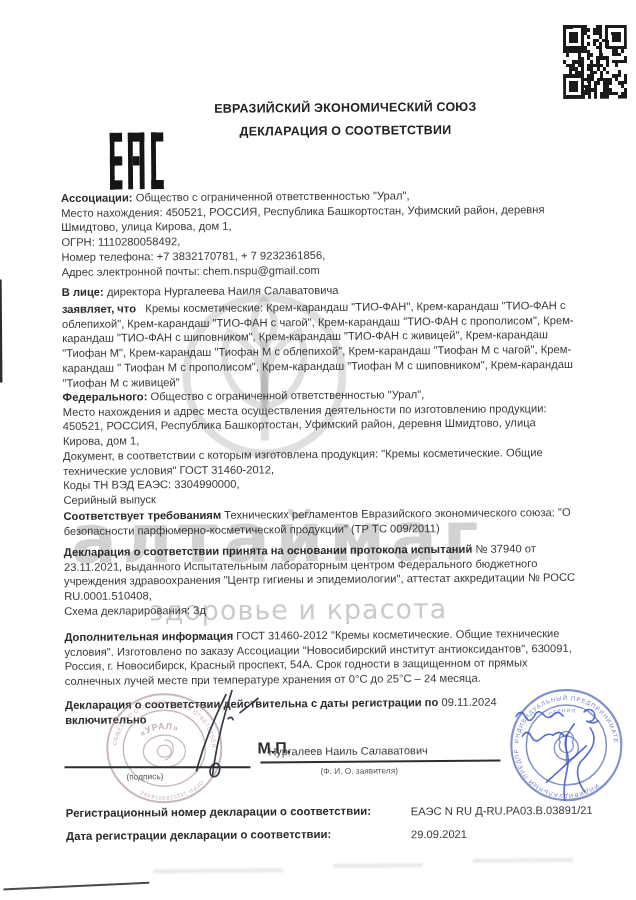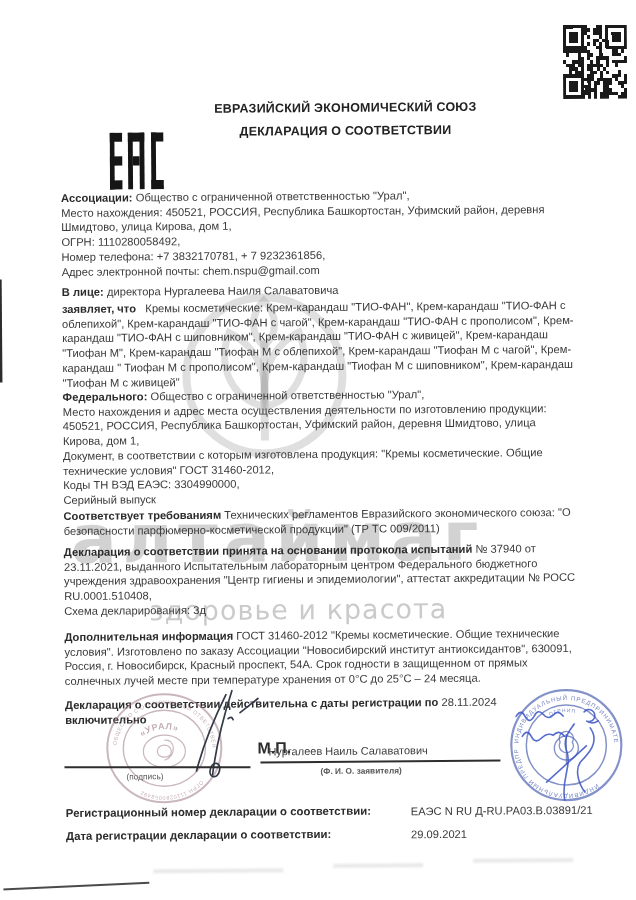--- a/index.html
+++ b/index.html
@@ -242,21 +242,21 @@
   <div class="par" style="top:300px;"><b>заявляет, что</b><span>   Кремы косметические: Крем-карандаш "ТИО-ФАН", Крем-карандаш "ТИО-ФАН с облепихой", Крем-карандаш "ТИО-ФАН с чагой", Крем-карандаш "ТИО-ФАН с прополисом", Крем-карандаш "ТИО-ФАН с шиповником", Крем-карандаш "ТИО-ФАН с живицей", Крем-карандаш "Тиофан М", Крем-карандаш "Тиофан М с облепихой", Крем-карандаш "Тиофан М с чагой", Крем-карандаш " Тиофан М с прополисом", Крем-карандаш "Тиофан М с шиповником", Крем-карандаш "Тиофан М с живицей"</span></div>
   <div class="par" style="top:388px;"><b>Федерального:</b><span> Общество с ограниченной ответственностью "Урал",
 Место нахождения и адрес места осуществления деятельности по изготовлению продукции: 450521, РОССИЯ, Республика Башкортостан, Уфимский район, деревня Шмидтово, улица Кирова, дом 1,
 Документ, в соответствии с которым изготовлена продукция: "Кремы косметические. Общие технические условия" ГОСТ 31460-2012,
 Коды ТН ВЭД ЕАЭС: 3304990000,
 Серийный выпуск</span></div>
   <div class="par" style="top:507px;"><b>Соответствует требованиям</b><span> Технических регламентов Евразийского экономического союза: "О безопасности парфюмерно-косметической продукции" (ТР ТС 009/2011)</span></div>
   <div class="par" style="top:543px;"><b>Декларация о соответствии принята на основании протокола испытаний</b><span> № 37940 от 23.11.2021, выданного Испытательным лабораторным центром Федерального бюджетного учреждения здравоохранения "Центр гигиены и эпидемиологии", аттестат аккредитации № РОСС RU.0001.510408,
 Схема декларирования: 3д</span></div>
   <div class="par" style="top:628px;"><b>Дополнительная информация</b><span> ГОСТ 31460-2012 "Кремы косметические. Общие технические условия". Изготовлено по заказу Ассоциации "Новосибирский институт антиоксидантов", 630091, Россия, г. Новосибирск, Красный проспект, 54А. Срок годности в защищенном от прямых солнечных лучей месте при температуре хранения от 0°С до 25°С – 24 месяца.</span></div>
-  <div class="par" style="top:696px;"><b>Декларация о соответствии действительна с даты регистрации по</b><span> 28.11.2024
+  <div class="par" style="top:696px;"><b>Декларация о соответствии действительна с даты регистрации по</b><span> 09.11.2024
 </span><b>включительно</b></div>
 
   <svg style="position:absolute;left:100px;top:688px;z-index:3;" width="124" height="118" viewBox="0 0 124 118">
     <defs>
       <path id="ls-top" d="M14,60 A48,45 0 0 1 110,60"></path>
       <path id="ls-bot" d="M110,62 A48,45 0 0 1 14,62"></path>
       <path id="ls-ural" d="M36,52 A30,24 0 0 1 88,52"></path>
     </defs>
     <ellipse class="stL" cx="62" cy="59" rx="57" ry="54" stroke-width="2"></ellipse>
     <ellipse class="stL" cx="62" cy="59" rx="41" ry="38" stroke-width="1.4"></ellipse>
@@ -274,21 +274,21 @@
     <path class="sigDark" d="M46,40 c2,-2 4,-2 5,1"></path>
     <path class="sigDark" d="M58,34 L76,20"></path>
   </svg>
 
   <div class="hline" style="left:62px;top:765px;width:186px;transform:rotate(.4deg);"></div>
   <div class="cap" style="left:124px;top:770px;">(подпись)</div>
   <div class="mp">М.П.</div>
 
   <div class="fio">Нургалеев Наиль Салаватович</div>
   <div class="hline" style="left:258px;top:761px;width:240px;"></div>
-  <div class="cap" style="left:318px;top:766px;font-weight:bold;">(Ф. И. О. заявителя)</div>
+  <div class="cap" style="left:318px;top:766px;">(Ф. И. О. заявителя)</div>
 
   <svg style="position:absolute;left:498px;top:686px;z-index:3;" width="132" height="126" viewBox="0 0 132 126">
     <defs>
       <path id="rs-top" d="M18,62 A48,46 0 0 1 114,62"></path>
       <path id="rs-bot" d="M114,64 A48,46 0 0 1 18,64"></path>
       <path id="rs-in" d="M34,56 A32,28 0 0 1 98,56"></path>
     </defs>
     <circle class="stR" cx="66" cy="61" r="55" stroke-width="2.2"></circle>
     <circle class="stR" cx="66" cy="61" r="40" stroke-width="1.5"></circle>
     <circle class="stR" cx="66" cy="64" r="12" stroke-width="1.4"></circle>

